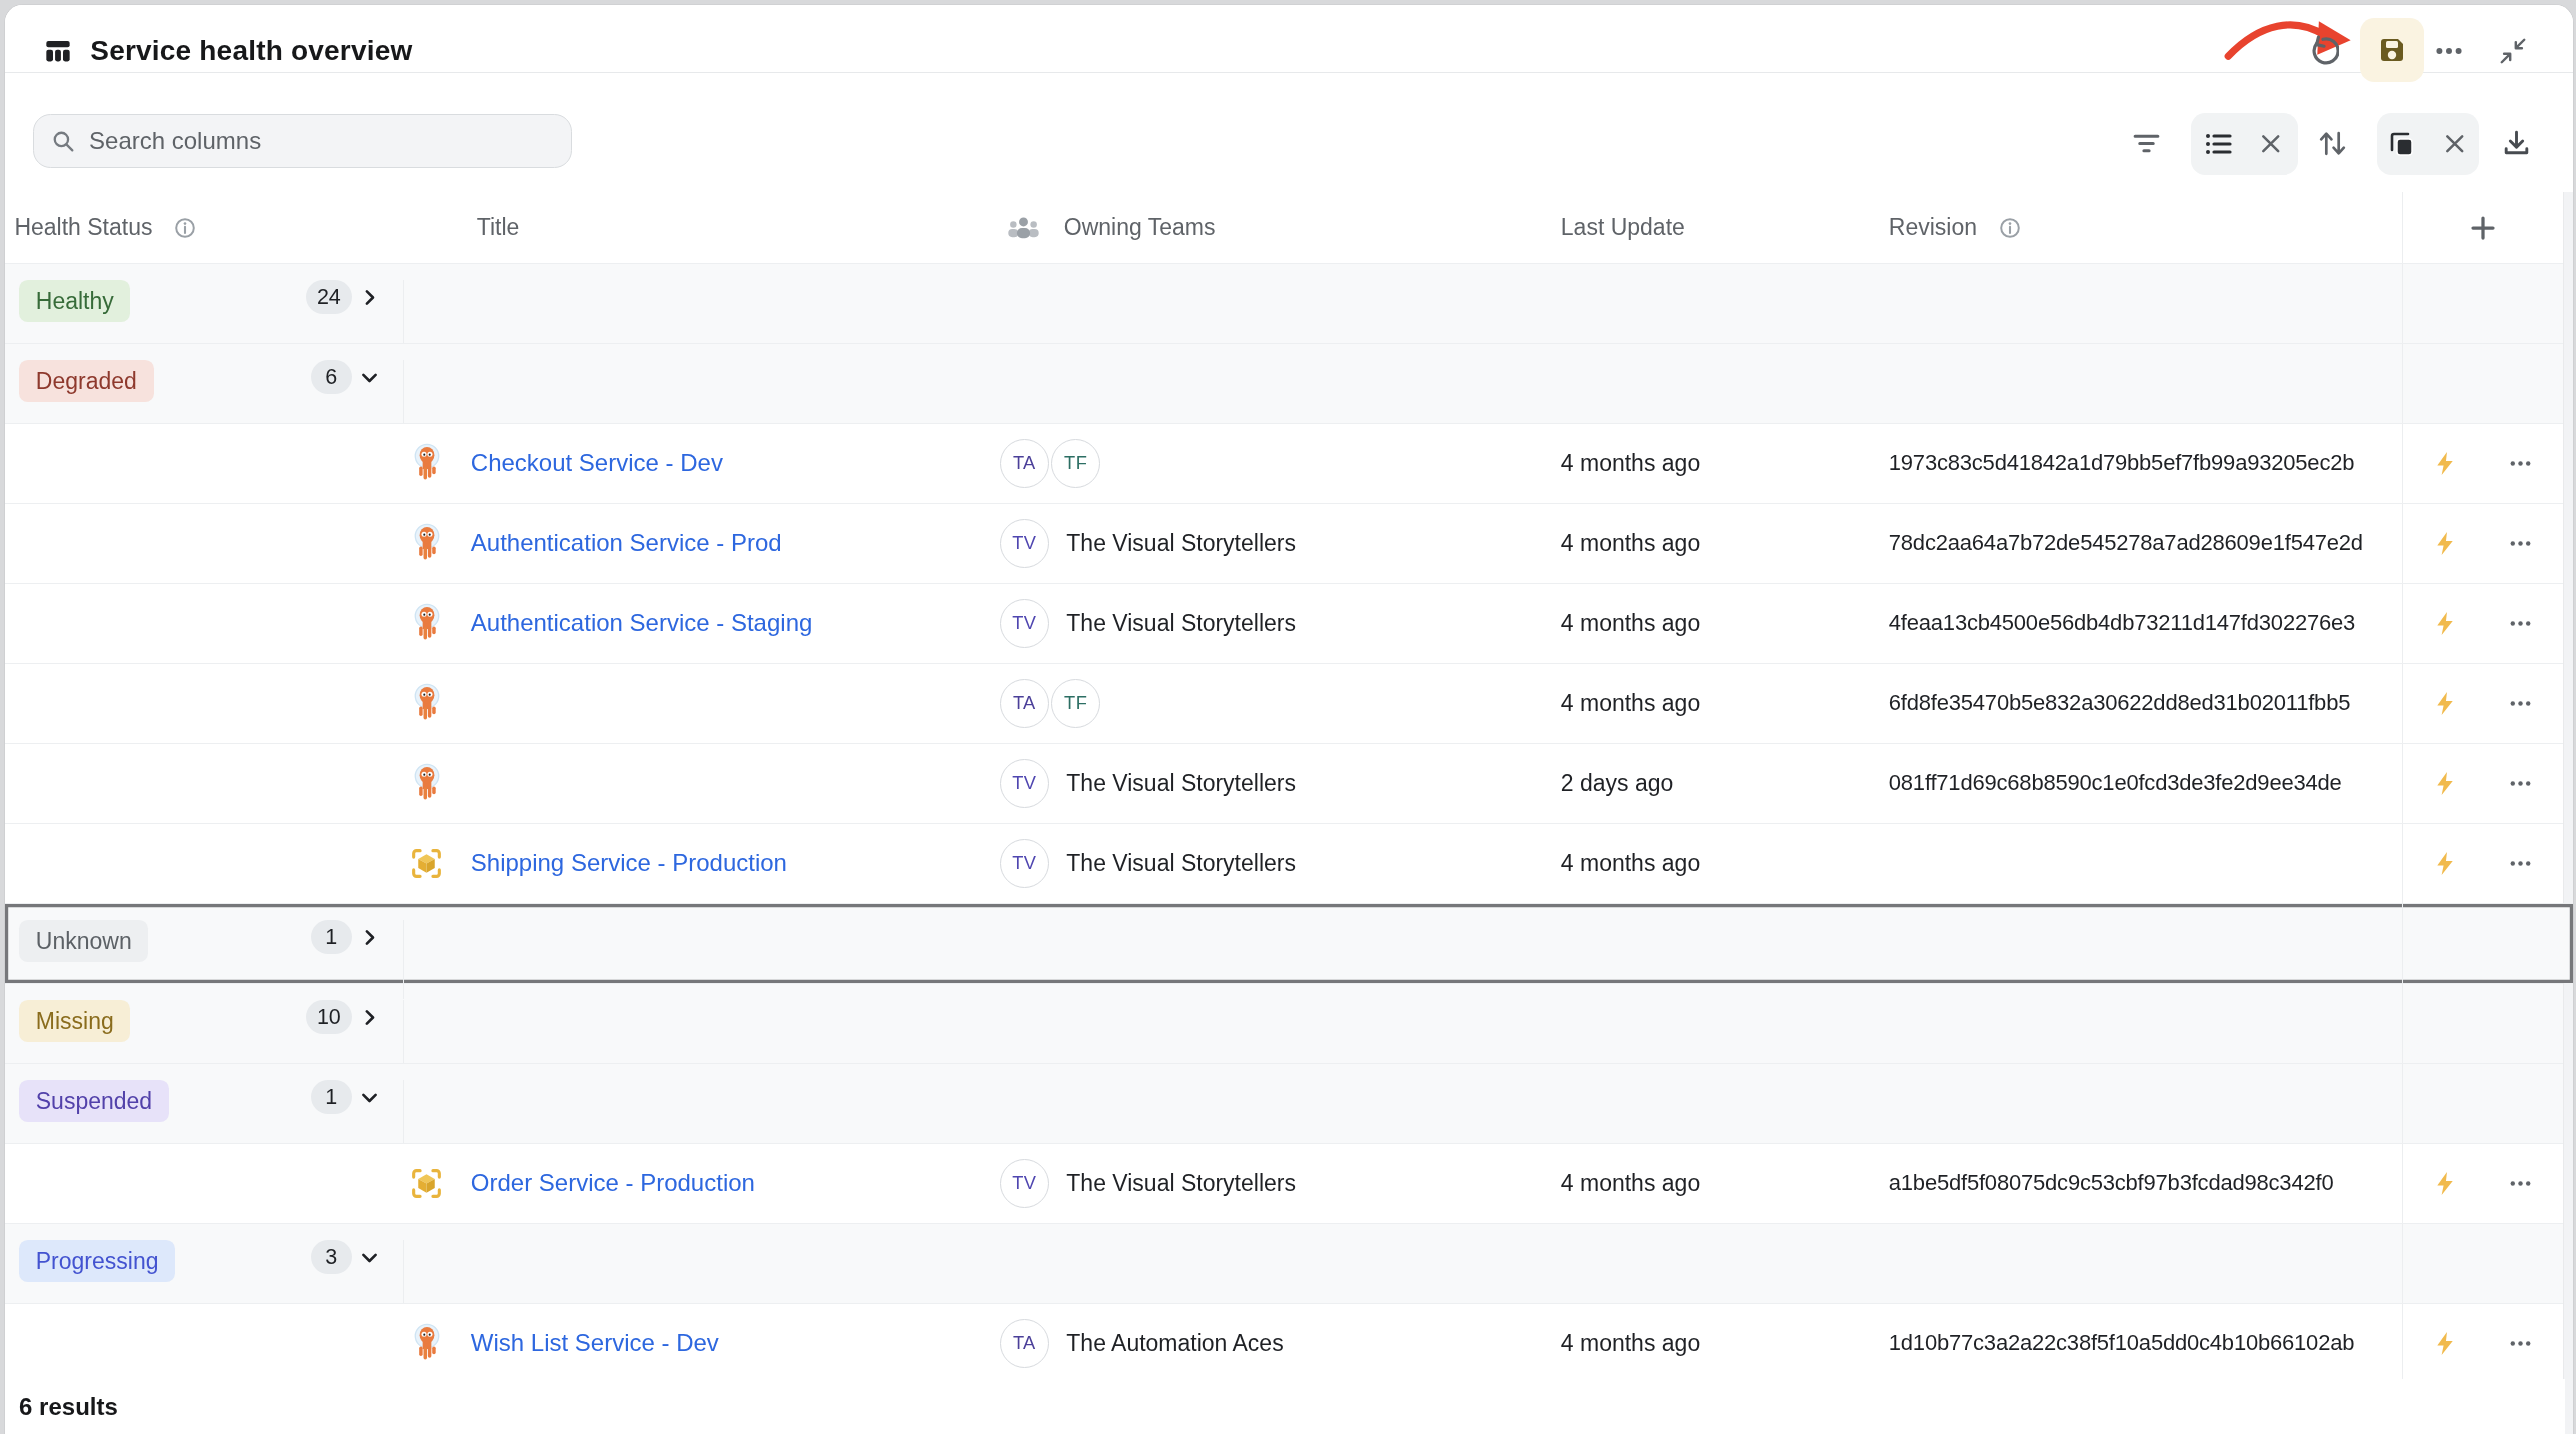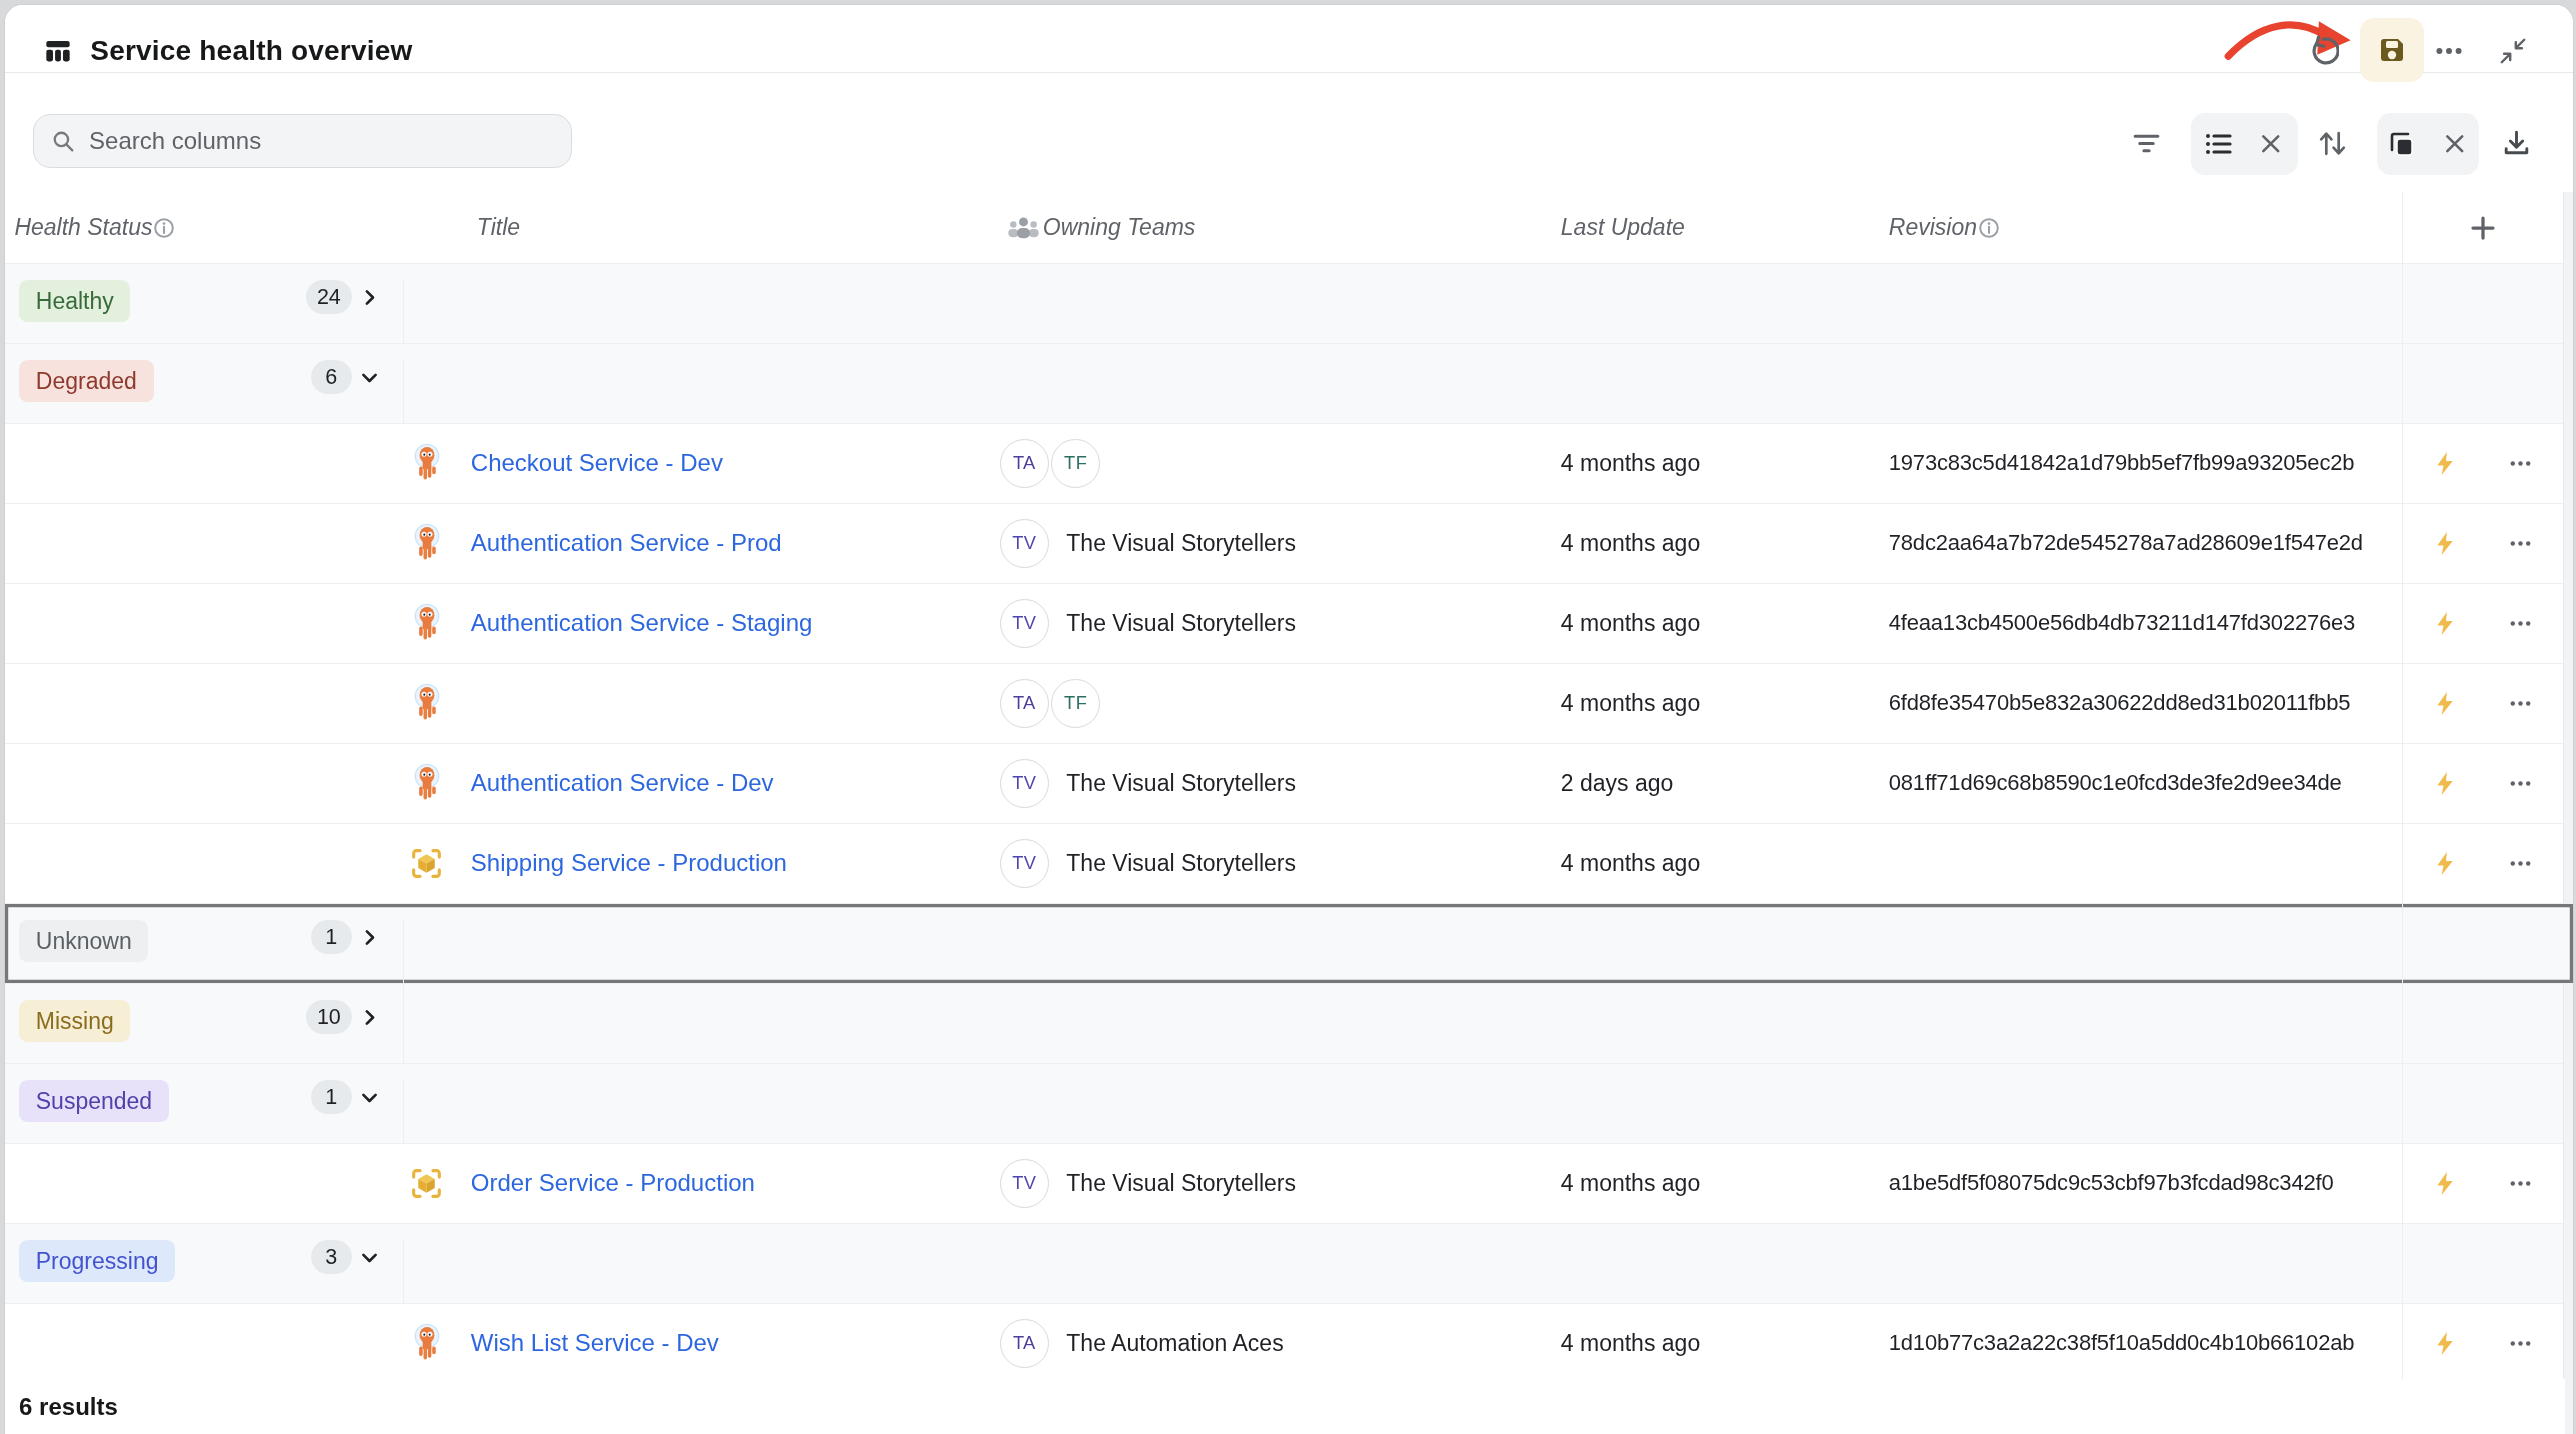--- a/index.html
+++ b/index.html
@@ -21,21 +21,21 @@
   .tools { position:absolute; left:0; right:0; top:92px; height:94px; background:#fff; }
   .search { position:absolute; left:28px; top:17.5px; width:539px; height:54px; background:#f3f4f6; border:1.6px solid #d9dcdf; border-radius:17.5px; display:flex; align-items:center; padding:0 17.5px; gap:12.8px; }
   .search input { border:none; outline:none; background:transparent; font-size:24px; color:#3c4043; width:100%; font-family:inherit; }
   .search input::placeholder { color:#5f6368; }
   .tbtn { position:absolute; top:27px; width:40px; height:40px; display:flex; align-items:center; justify-content:center; border-radius:8px; cursor:pointer; }
   .pill { position:absolute; top:16px; height:62px; background:#f1f3f4; border-radius:14.3px; display:flex; align-items:center; justify-content:center; gap:16px; }
   .pill .pbtn { width:37px; height:37px; display:flex; align-items:center; justify-content:center; cursor:pointer; }
 
   
   .colhdr { position:absolute; left:0; right:0; top:187px; height:72px; background:#fff; font-size:23px; color:#5f6368; }
-  .ch { position:absolute; top:0; height:100%; display:flex; align-items:center; gap:1px;font-style:italic; }
+  .ch { position:absolute; top:0; height:100%; display:flex; align-items:center; gap:22px; }
 
   
   .rows { position:absolute; left:0; right:0; top:258px; }
   .row { position:relative; height:80px; background:#fff; border-top:1.6px solid #edeff1; }
   .row.group { background:#f8f9fa; }
   .row.hl { box-shadow:inset 0 0 0 3.2px #76777a; z-index:3; }
   .group-cell { position:absolute; left:0; top:16px; height:100%; width:399px; display:flex; align-items:flex-start; padding:0 16px 0 14.3px; border-right:1.6px solid #eceef0; }
   .badge { font-size:23px; padding:8px 16.7px; border-radius:8.8px; line-height:1.15; }
   .b-healthy { background:var(--c-healthy-bg); color:var(--c-healthy-tx); }
   .b-degraded { background:var(--c-degraded-bg); color:var(--c-degraded-tx); }
@@ -431,21 +431,20 @@
             </span>
         </div>
       </div>
 
       <div class="row data">
         <div class="cell svc-icon">
             <svg class="ic" width="32" height="40" viewBox="0 0 40 50">
               <use href="#i-octopus"></use>
             </svg>
           </div>
-        <a class="cell title-link">Authentication Service - Dev</a>
         <div class="cell teams">
           <span class="avatar av-TV">TV</span>
           <span class="team-label">The Visual Storytellers</span>
         </div>
         <span class="cell lastup">2 days ago</span>
         <span class="cell rev">081ff71d69c68b8590c1e0fcd3de3fe2d9ee34de</span>
         <div class="row-actions">
           <span class="abtn">
               <svg class="ic" width="27" height="27" viewBox="0 0 34 34">
                 <use href="#i-bolt"></use>

